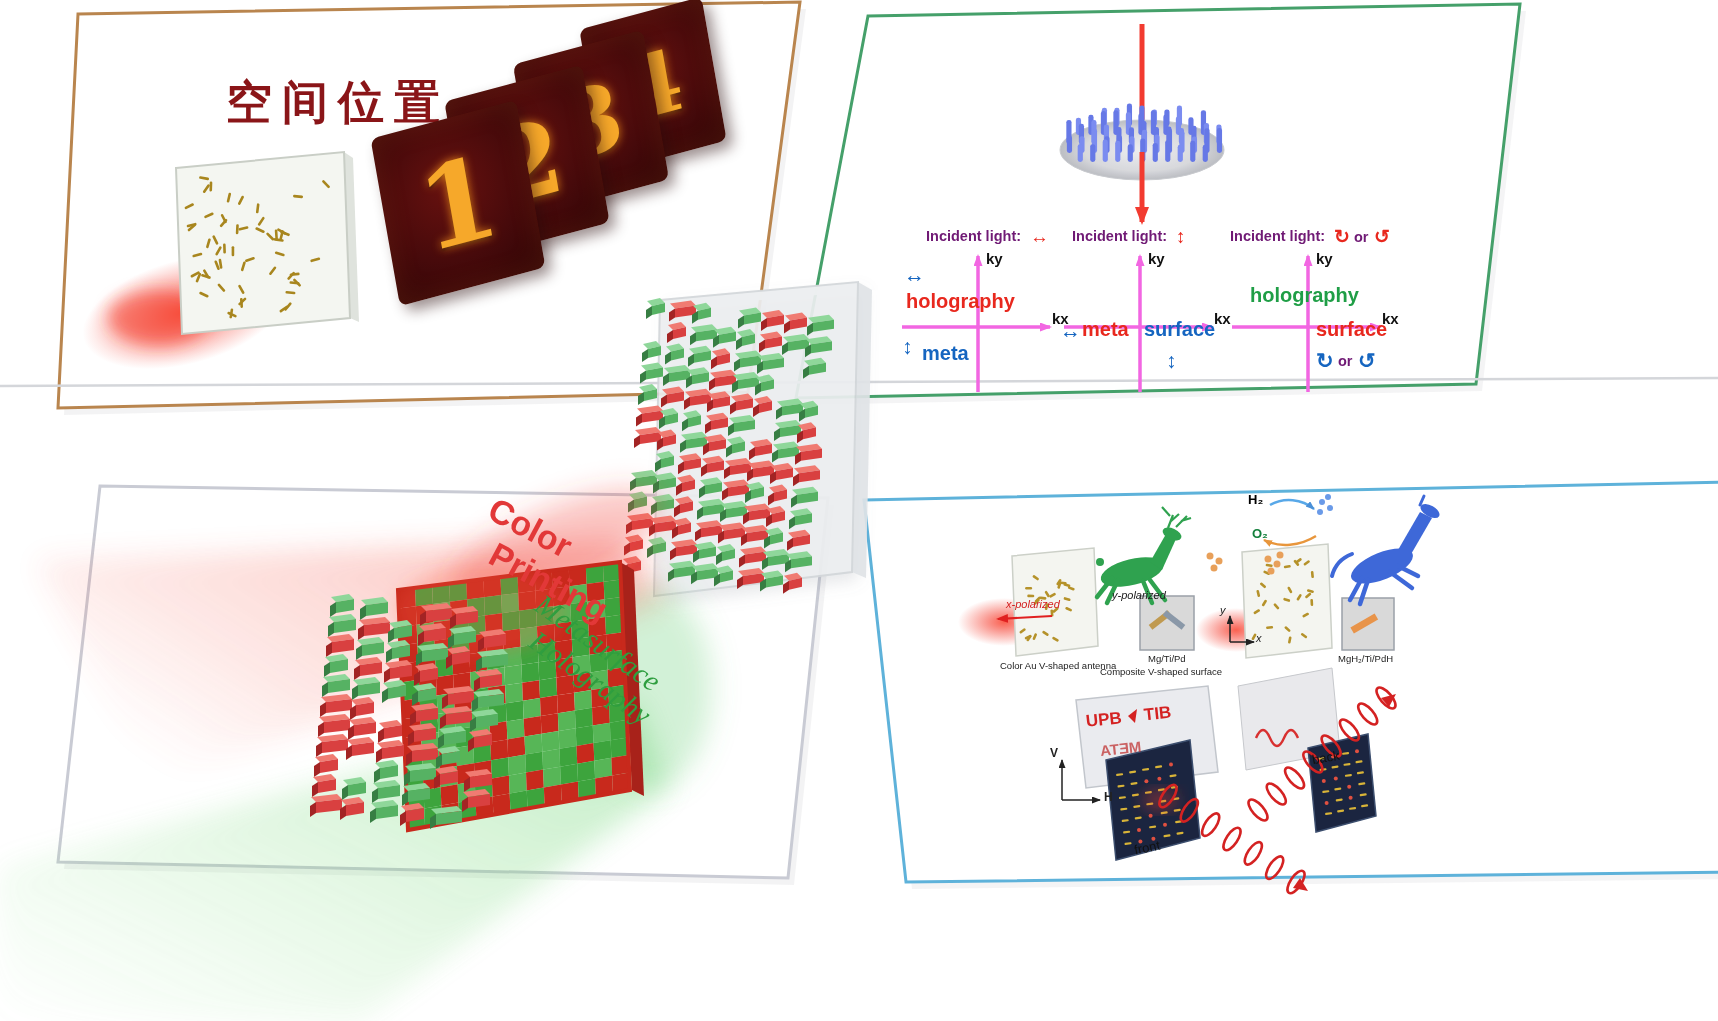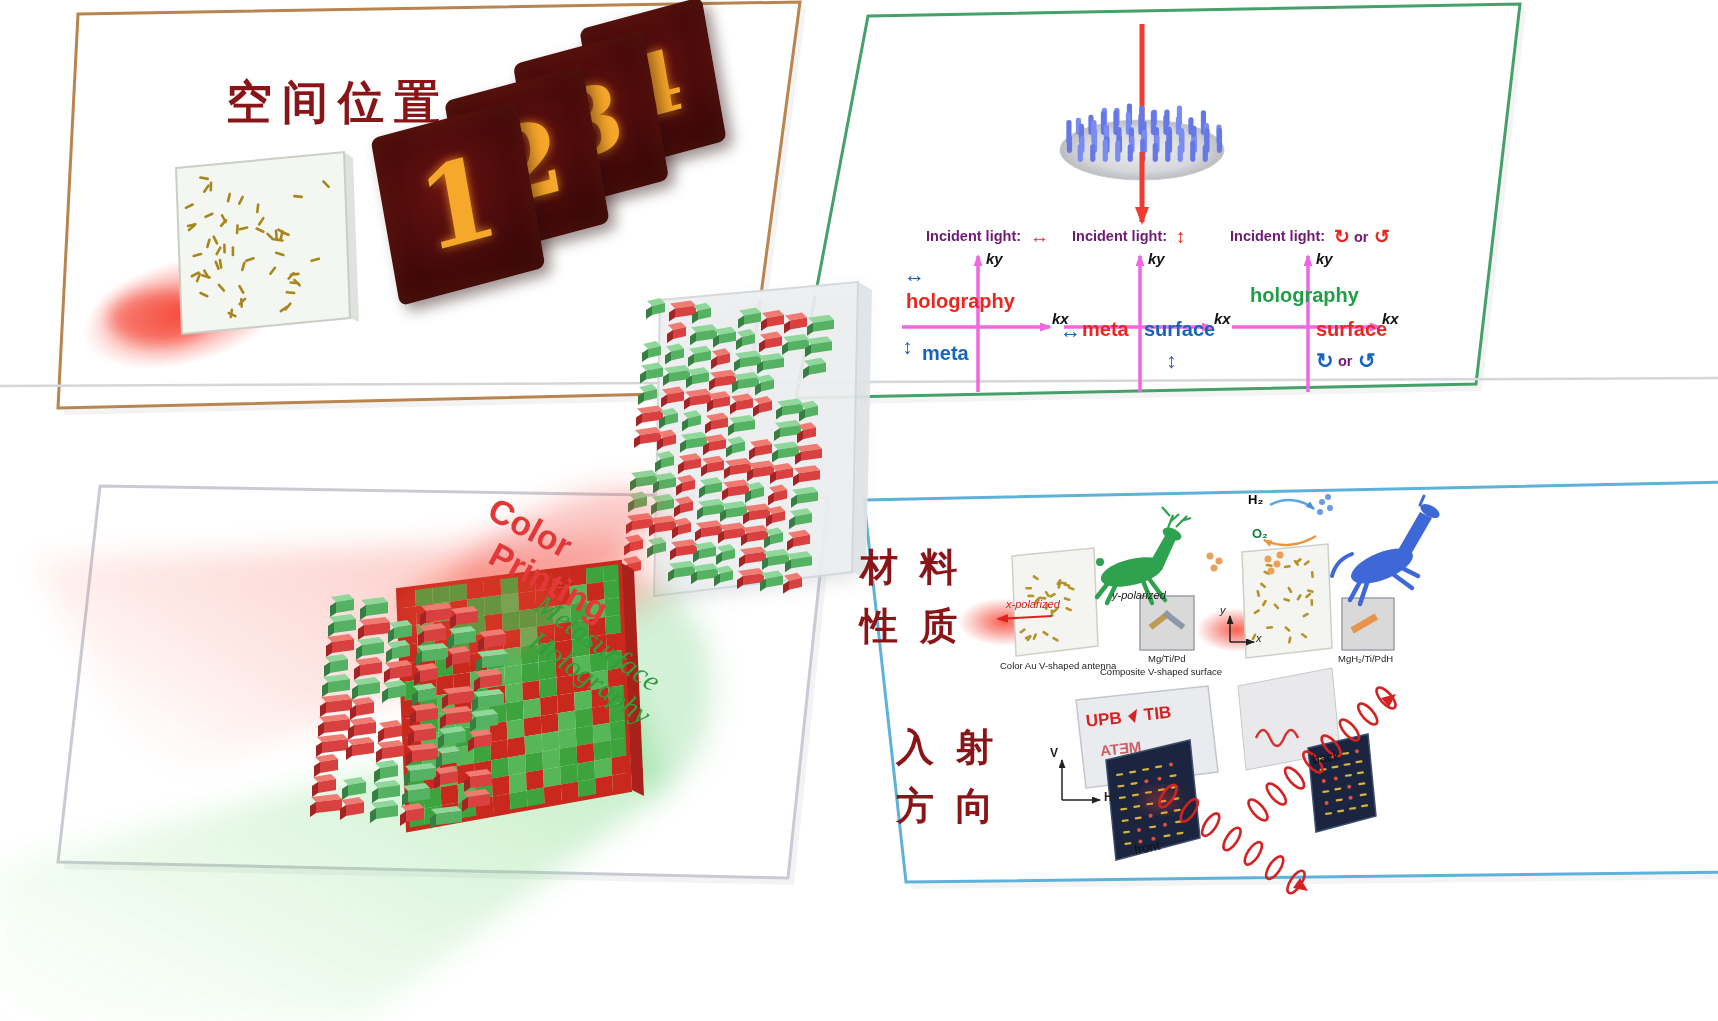--- a/index.html
+++ b/index.html
@@ -1,37 +1,37 @@
 <!DOCTYPE html>
 <html><head>
 <meta charset="utf-8">
 <style>
 *{margin:0;padding:0;box-sizing:border-box}
 html,body{background:#fff}
 #canvas{position:relative;width:1718px;height:1021px;overflow:hidden;background:#fff;
   font-family:"Liberation Sans",sans-serif;color:#111}
 #bg{position:absolute;left:0;top:0;z-index:0}
 .lbl{position:absolute;z-index:2;white-space:nowrap}
-.cn{font-family:Liberation Serif, serif;font-weight:bold;color:#8a1518}
+.cn{font-family:Liberation Sans, sans-serif;font-weight:bold;color:#8a1518}
 .num-plate{position:absolute;z-index:1;border-radius:8px;display:flex;align-items:center;justify-content:center;
   background:radial-gradient(circle at 45% 40%, #67110f 0%, #470a0b 55%, #2d0506 100%);
   box-shadow:6px 8px 14px rgba(40,10,10,.45), inset 0 0 28px rgba(255,120,40,.14);
   transform:rotate(-10deg) skewY(-5deg)}
 .num-plate span{font-family:"DejaVu Serif",serif;font-weight:bold;color:#f6a82a;
   text-shadow:0 0 10px rgba(255,150,30,.85),0 2px 3px rgba(0,0,0,.6)}
 .kdiagram{position:absolute;z-index:2;width:200px;height:180px}
 .kdiagram svg{position:absolute;left:0;top:0}
 .kd-txt{position:absolute;white-space:nowrap}
 .inc{font-size:14.5px;font-weight:bold;color:#701a75}
 .sym-red{color:#e8281e;font-weight:bold;font-size:19px;line-height:1}
 .sym-blue{color:#1565c0;font-weight:bold;font-size:21px;line-height:1}
 .w-red{color:#e8281e;font-weight:bold;font-size:20px}
 .w-blue{color:#1565c0;font-weight:bold;font-size:20px}
 .w-green{color:#1f9e46;font-weight:bold;font-size:20px}
-.kaxis{font-weight:bold;font-style:italic;font-size:15px;color:#111}
+.kaxis{font-weight:bold;font-size:15px;color:#111}
 .tiny{font-size:9.5px;color:#222}
 </style>
 </head>
 <body>
 
 <div id="canvas">
 
 <svg id="bg" width="1718" height="1021" viewBox="0 0 1718 1021">
   <defs>
     <marker id="mk-mag" markerUnits="userSpaceOnUse" markerWidth="14" markerHeight="11" refX="10" refY="4.5" orient="auto">
@@ -1136,28 +1136,20 @@
 
 <div class="lbl" style="left:500px;top:490px;transform:rotate(28deg);transform-origin:left top;color:#e23838;font-weight:bold;font-size:34px;line-height:1.15">
   <div>Color</div>
   <div style="margin-left:22px">Printing</div>
 </div>
 <div class="lbl" style="left:548px;top:588px;transform:rotate(35deg);transform-origin:left top;color:#2f9e3f;font-style:italic;font-family:'Liberation Serif',serif;font-size:29px;line-height:1.15">
   <div>Metasurface</div>
   <div style="margin-left:16px">Holography</div>
 </div>
 
-<div class="lbl cn" style="left:860px;top:538px;font-size:38px;letter-spacing:6px;line-height:1.55">
-  <div>材 料</div>
-  <div>性 质</div>
-</div>
-<div class="lbl cn" style="left:896px;top:718px;font-size:38px;letter-spacing:6px;line-height:1.55">
-  <div>入 射</div>
-  <div>方 向</div>
-</div>
 
 <span class="lbl" style="left:1248px;top:492px;font-size:13px;font-weight:bold;color:#000000">H₂</span>
 <span class="lbl" style="left:1252px;top:526px;font-size:13px;font-weight:bold;color:#15803d">O₂</span>
 <span class="lbl" style="left:1006px;top:598px;font-size:11px;font-style:italic;color:#d42020">x-polarized</span>
 <span class="lbl" style="left:1112px;top:589px;font-size:11px;font-style:italic;color:#222">y-polarized</span>
 <span class="lbl tiny" style="left:1000px;top:660px">Color Au V-shaped antenna</span>
 <span class="lbl tiny" style="left:1148px;top:653px">Mg/Ti/Pd</span>
 <span class="lbl tiny" style="left:1100px;top:666px">Composite V-shaped surface</span>
 <span class="lbl tiny" style="left:1338px;top:653px">MgH₂/Ti/PdH</span>
 <span class="lbl" style="left:1220px;top:604px;font-size:11px;font-style:italic;color:#222">y</span>

